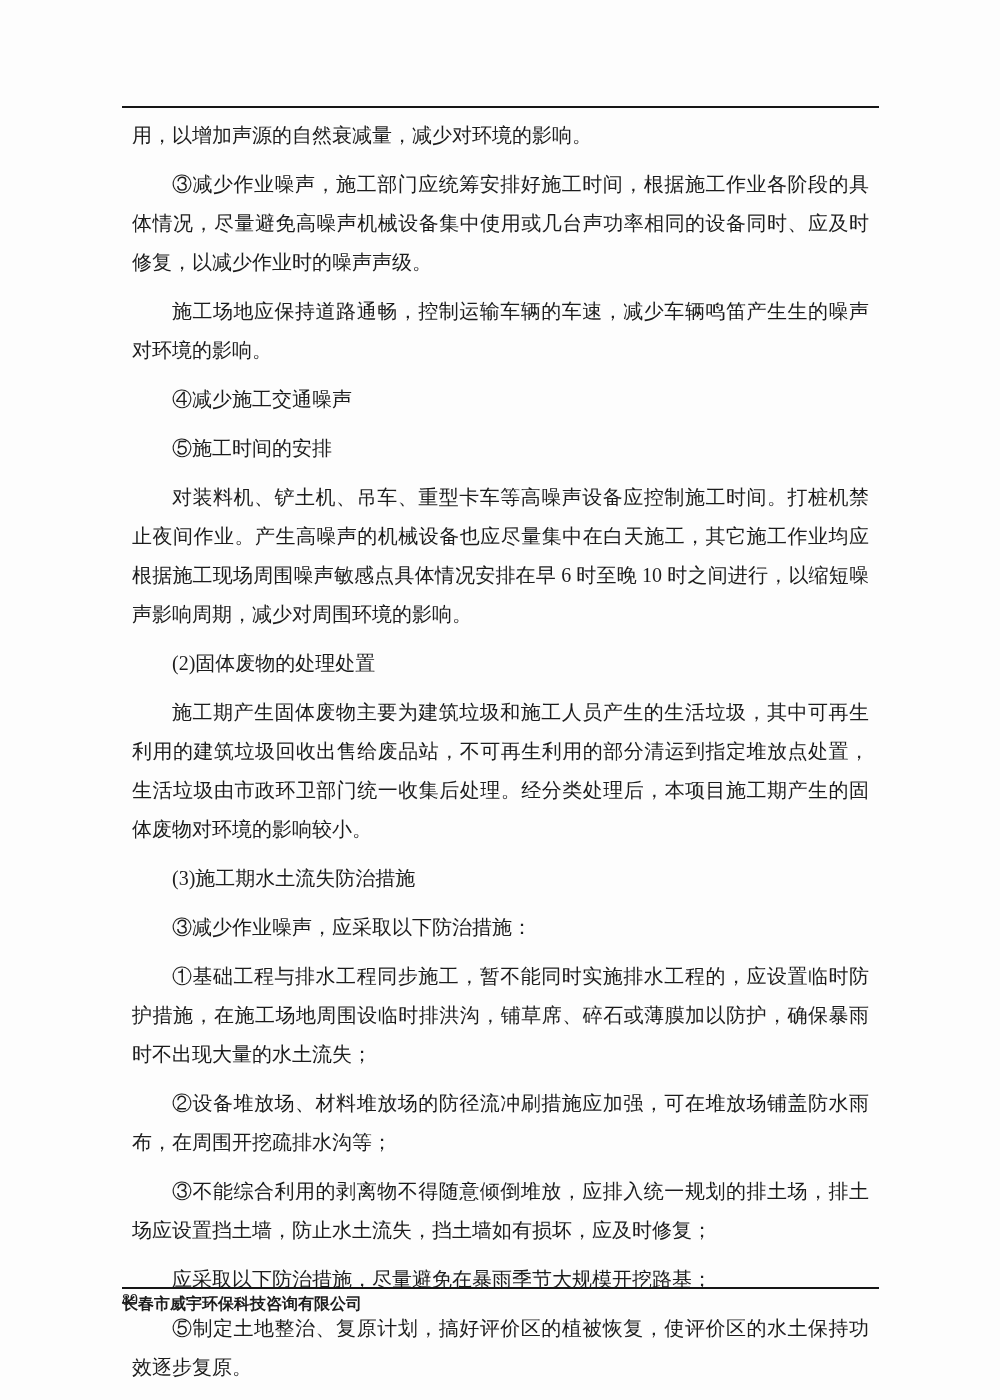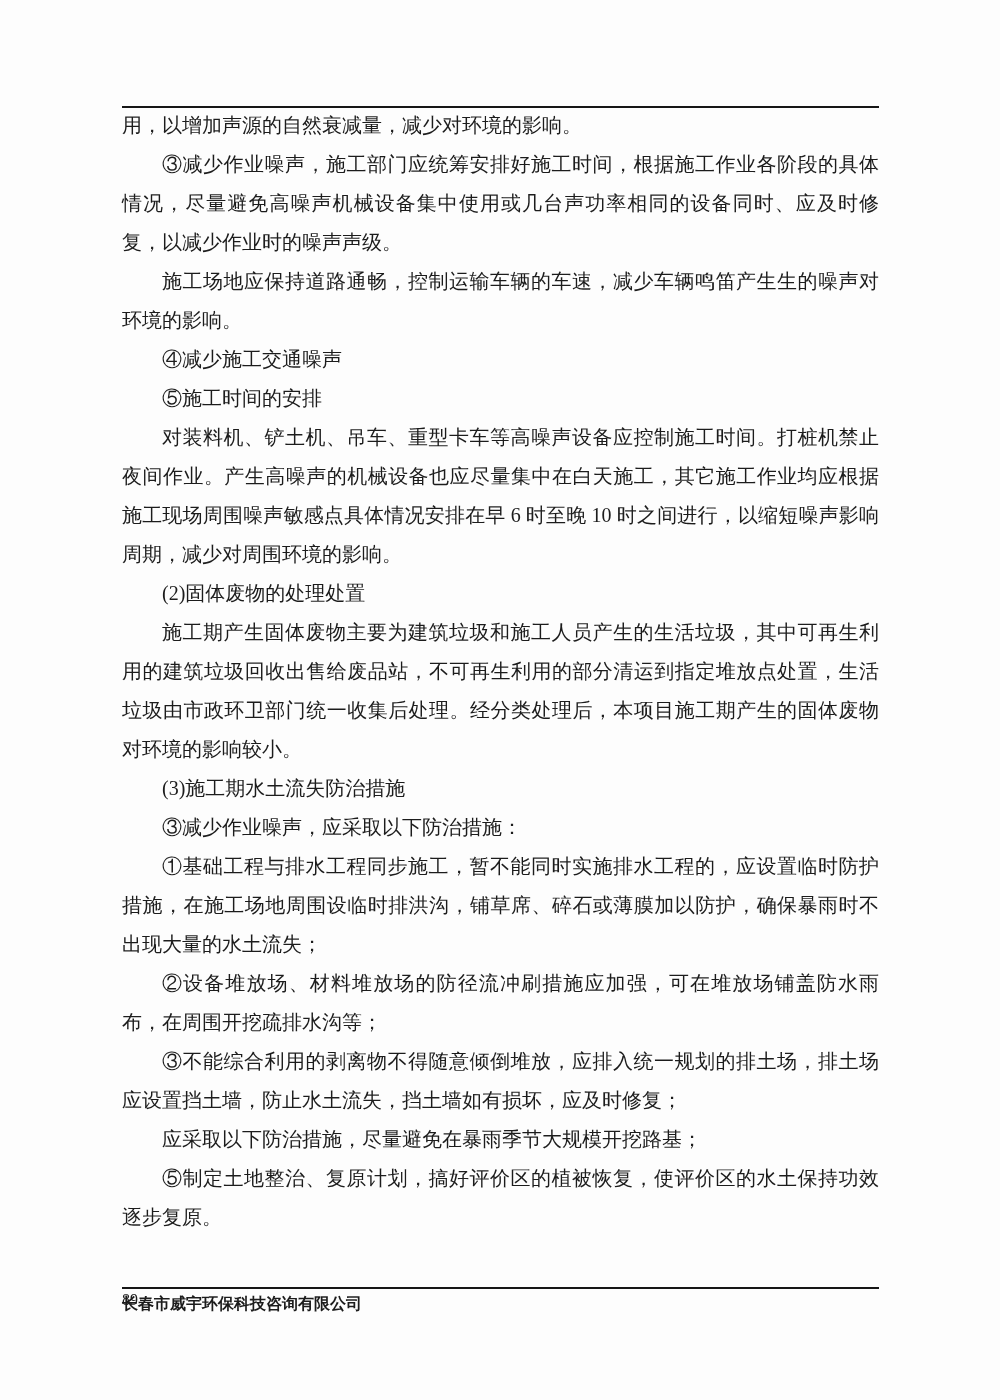--- a/index.html
+++ b/index.html
@@ -38,21 +38,21 @@
   .doc-body {
     position: absolute;
     top: 106px;
     left: 122px;
     width: 757px;
     font-size: 20px;
     line-height: 39px;
     text-align: justify;
     color: #1c1c1c;
   }
-  .para { margin: 0; }
+  .para { margin: 10px; }
   .para.indent { text-indent: 2em; }
   .footer-rule {
     position: absolute;
     top: 1287px;
     left: 122px;
     width: 757px;
     height: 2px;
     background: #161616;
   }
   .footer-company {

